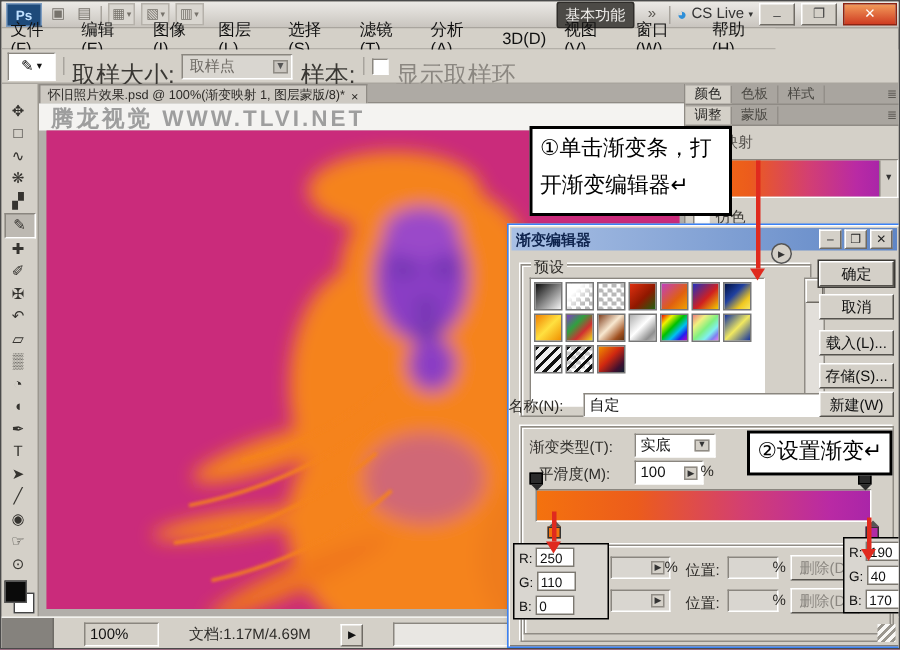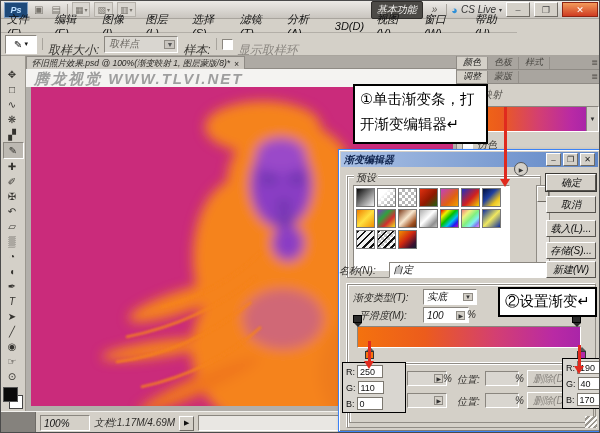--- a/index.html
+++ b/index.html
@@ -1,19 +1,19 @@
 <!DOCTYPE html>
 <html><head>
 <meta charset="utf-8">
 <style>
   html,body{margin:0;padding:0;}
   body{font-family:"Liberation Sans","DejaVu Sans",sans-serif;background:#888;}
   .screen{position:relative;width:600px;height:433px;background:#d4d0c8;overflow:hidden;
           border:1px solid #4a4a4a;box-sizing:border-box;font-size:11px;color:#111;}
-  .abs{position:absolute;box-sizing:border-box;font-style:italic;}
+  .abs{position:absolute;box-sizing:border-box;}
   .sunken{border:1px solid;border-color:#8a867f #fff #fff #8a867f;background:#fff;}
   .raised{border:1px solid;border-color:#fff #6f6b64 #6f6b64 #fff;background:#d4d0c8;}
 
   
   .titlebar{left:0;top:0;width:600px;height:18px;background:linear-gradient(#eceae6,#c9c5bf);
             display:flex;align-items:center;gap:4px;padding:0 3px;border-bottom:1px solid #a9a59e;}
   .pslogo{width:22px;height:14px;background:#1e4a7a;color:#bfe0ff;font-size:9px;font-weight:bold;
           display:flex;align-items:center;justify-content:center;border:1px solid #7d9cc0;}
   .tb-ico{color:#77736c;font-size:10px;padding:0 2px;}
   .tb-group{display:flex;align-items:center;color:#77736c;font-size:9px;border:1px solid #b5b1aa;
@@ -31,21 +31,21 @@
   .menubar{left:0;top:18px;width:516px;height:14px;display:flex;align-items:center;
            background:#d4d0c8;border-bottom:1px solid #b3afa8;}
   .menu-item{padding:0 6px;font-size:11px;}
 
   
   .optionsbar{left:0;top:32px;width:600px;height:23px;display:flex;align-items:center;gap:5px;
               padding:0 4px;background:#d4d0c8;border-bottom:1px solid #a9a59e;}
   .tool-preset{width:30px;height:17px;display:flex;align-items:center;gap:2px;justify-content:center;font-size:10px;}
   .dd{height:15px;display:flex;align-items:center;font-size:10px;color:#6e6a64;padding:0 2px 0 4px;gap:1px;}
   .dd .da{font-size:7px;color:#555;background:#c9c5bf;border:1px solid #908c85;padding:0 1px;}
-  .opt-label{font-size:12px;color:#3a3834;margin-top:12px;}
+  .opt-label{font-size:16px;color:#3a3834;margin-top:12px;}
   .cb{width:9px;height:9px;}
   .dim{color:#8b8781;}
 
   
   .tabrow{left:25px;top:55px;width:430px;height:13px;background:#aeaaa4;border-bottom:1px solid #8f8b85;}
   .doctab{position:absolute;left:0;top:0;height:13px;background:#cdc9c2;border:1px solid #8f8b85;border-bottom:none;
           font-size:8.5px;display:flex;align-items:center;gap:4px;padding:0 5px;color:#2c2a27;}
 
   
   .toolbar{left:0;top:55px;width:25px;height:378px;background:#d4d0c8;border-right:1px solid #9b978f;
@@ -60,21 +60,21 @@
 
   
   .workspace{left:25px;top:68px;width:430px;height:342px;background:#b2afaa;}
   .wm-strip{position:absolute;left:0;top:0;width:430px;height:18px;background:#f4f3f1;}
   .watermark{position:absolute;left:8px;top:1px;font-size:15px;letter-spacing:2px;color:#9e9e9e;
              font-weight:bold;white-space:nowrap;}
   .canvas-img{position:absolute;left:5px;top:18px;width:422px;height:319px;background:#ca2b7b;overflow:hidden;}
 
   
   .statusbar{left:0;top:410px;width:600px;height:23px;background:#d4d0c8;border-top:1px solid #f2f1ee;
-             display:flex;align-items:center;gap:4px;padding-left:0;}
+             display:flex;align-items:center;gap:20px;padding-left:0;}
   .status-corner{width:34px;height:23px;background:#85827d;border-right:1px solid #6e6b66;}
   .zoomfield{width:42px;height:14px;font-size:10px;display:flex;align-items:center;padding:0 3px;background:#d4d0c8;
              border:1px solid;border-color:#8a867f #fff #fff #8a867f;}
   .docinfo{font-size:10px;color:#2e2c29;}
   .st-btn{width:13px;height:13px;font-size:7px;display:flex;align-items:center;justify-content:center;}
   .hscroll{width:210px;height:14px;background:#e9e7e3;border:1px solid;border-color:#8a867f #fff #fff #8a867f;}
 
   
   .rpanel{left:455px;top:55px;width:145px;height:93px;background:#d4d0c8;border-left:1px solid #8f8b85;}
   .ptabs{display:flex;align-items:center;height:13px;background:#a9a59f;border-bottom:1px solid #8f8b85;
@@ -417,21 +417,21 @@
       </span>
     <span class="lbl" style="left:118px;top:245px;">位置:</span>
     <span class="field" style="left:146px;top:243px;width:26px;height:13px;background:#d9d6d0;"></span>
     <span class="lbl" style="left:176px;top:245px;">%</span>
     <div class="dlg-btn gray-btn" style="left:188px;top:242px;width:44px;">删除(D)</div>
 
     <div class="grip"></div>
   </div>
 
   <div class="callout" style="left:336px;top:83px;width:121px;height:54px;margin-left:16px;">①单击渐变条，打开渐变编辑器↵</div>
-  <div class="callout" style="left:497px;top:286px;height:24px;line-height:22px;white-space:nowrap;font-family:Liberation Serif, serif;">②设置渐变↵</div>
+  <div class="callout" style="left:497px;top:286px;height:24px;line-height:22px;white-space:nowrap;">②设置渐变↵</div>
 
   <div class="rgbbox" style="left:341px;top:361px;width:56px;">
     <div class="rgbrow">
         <span>R:</span>
         <span class="rgbval">250</span>
       </div>
     <div class="rgbrow">
         <span>G:</span>
         <span class="rgbval">110</span>
       </div>

